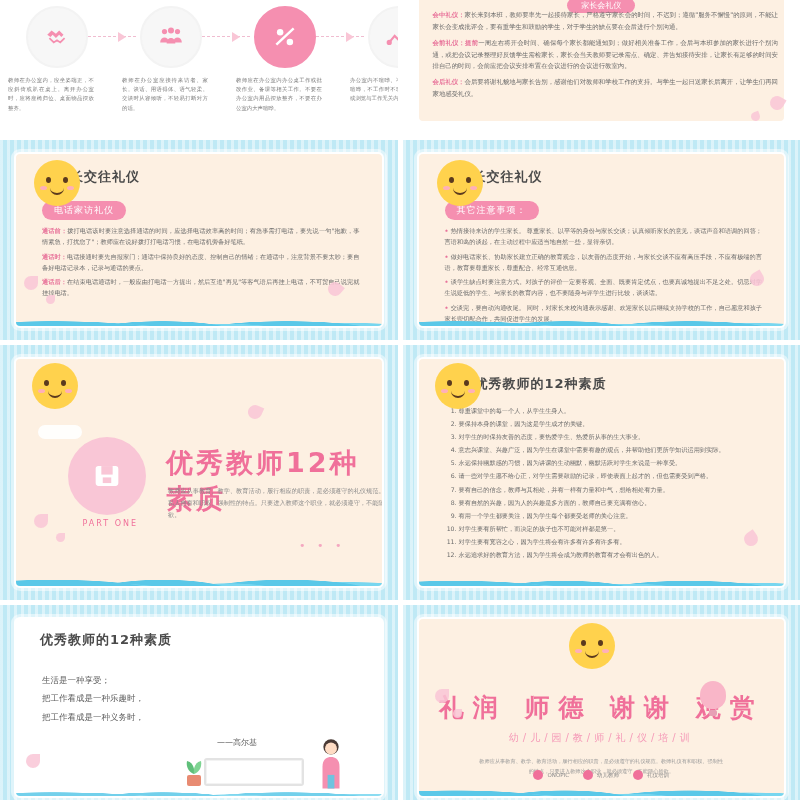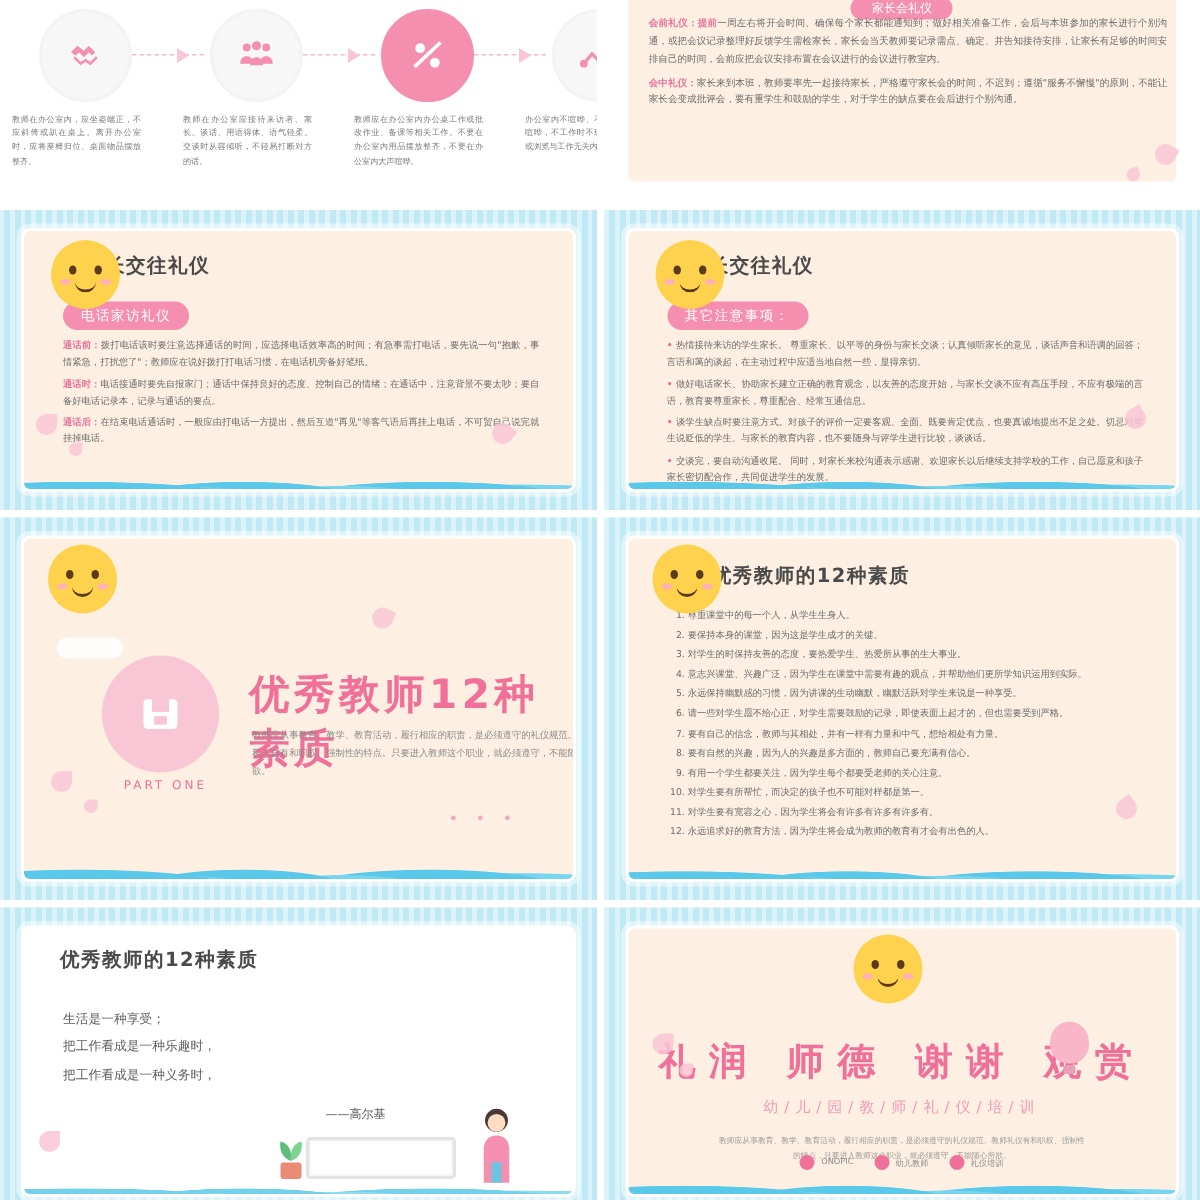--- a/index.html
+++ b/index.html
@@ -241,24 +241,27 @@
     <div class="col-text" style="left:122px;top:76px">教师在办公室应接待来访者、家长。谈话、用语得体、语气轻柔。交谈时从容倾听，不轻易打断对方的话。</div>
     <div class="col-text" style="left:236px;top:76px">教师应在办公室内办公桌工作或批改作业、备课等相关工作。不要在办公室内用品摆放整齐，不要在办公室内大声喧哗。</div>
     <div class="col-text" style="left:350px;top:76px">办公室内不喧哗、不吸烟、不大声喧哗，不工作时不玩游戏、不下载或浏览与工作无关内容。</div>
   </div>
 
   <div class="slide s2">
     <div class="inner-card" style="top:-10px;background:#fdf0e2;"></div>
     <div class="tag">家长会礼仪</div>
     <div class="band">
       <div class="kv">
+        <span class="k">会中礼仪：</span><span>家长来到本班，教师要率先一起接待家长，严格遵守家长会的时间，不迟到；遵循"服务不懈慢"的原则，不能让家长会变成批评会，要有重学生和鼓励的学生，对于学生的缺点要在会后进行个别沟通。</span>
+      </div>
+      <div class="kv">
         <span class="k">会前礼仪：提前</span><span>一周左右将开会时间、确保每个家长都能通知到；做好相关准备工作，会后与本班参加的家长进行个别沟通，或把会议记录整理好反馈学生需检家长，家长会当天教师要记录需点、确定、并告知接待安排，让家长有足够的时间安排自己的时间，会前应把会议安排布置在会议进行的会议进行教室内。</span>
       </div>
       <div class="kv">
-        <span class="k">会中礼仪：</span><span>家长来到本班，教师要率先一起接待家长，严格遵守家长会的时间，不迟到；遵循"服务不懈慢"的原则，不能让家长会变成批评会，要有重学生和鼓励的学生，对于学生的缺点要在会后进行个别沟通。</span>
+        <span class="k">会后礼仪：</span><span>会后要将谢礼貌地与家长告别，感谢他们对教师和学校工作的支持。与学生一起日送家长后离开，让学生们再回家地感受礼仪。</span>
       </div>
     </div>
     <div class="petal" style="right:16px;top:96px;transform:rotate(30deg)"></div>
     <div class="petal sm" style="right:40px;top:112px;transform:rotate(-20deg)"></div>
   </div>
 
   <div class="slide bg-blue">
     <div class="inner-card">
       <div class="slide-title">与家长交往礼仪</div>
       <div class="sub-head">

